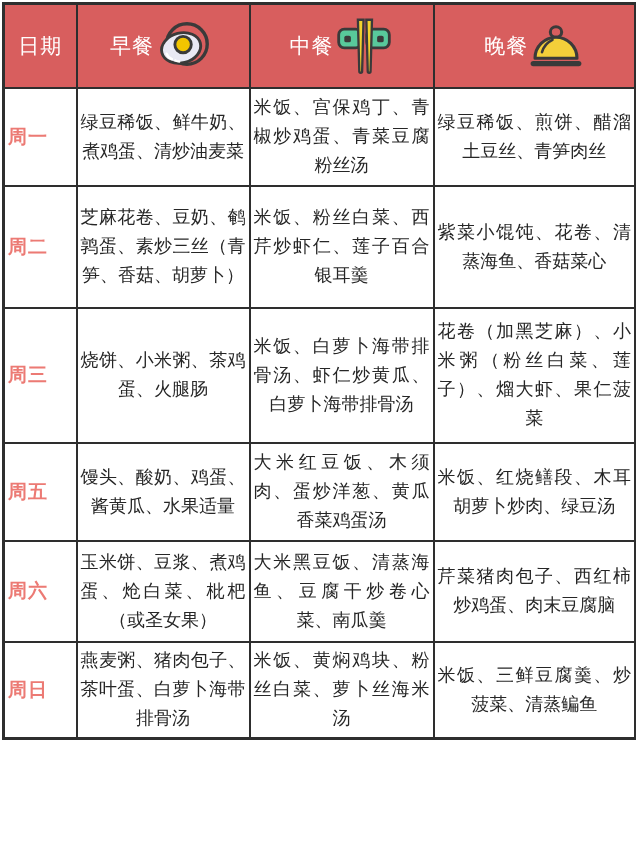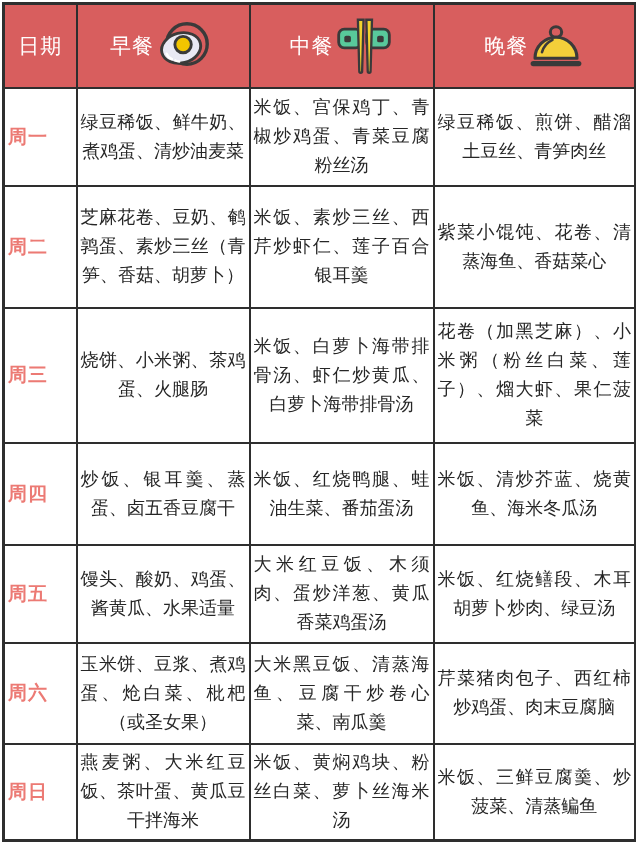--- a/index.html
+++ b/index.html
@@ -132,47 +132,41 @@
 
     <tr style="height:98px">
       <td class="day">周一</td>
       <td class="meal-cell">绿豆稀饭、鲜牛奶、煮鸡蛋、清炒油麦菜</td>
       <td class="meal-cell">米饭、宫保鸡丁、青椒炒鸡蛋、青菜豆腐粉丝汤</td>
       <td class="meal-cell">绿豆稀饭、煎饼、醋溜土豆丝、青笋肉丝</td>
     </tr>
     <tr style="height:122px">
       <td class="day">周二</td>
       <td class="meal-cell">芝麻花卷、豆奶、鹌鹑蛋、素炒三丝（青笋、香菇、胡萝卜）</td>
-      <td class="meal-cell">米饭、素炒三丝、西芹炒虾仁、莲子百合银耳羹</td>
+      <td class="meal-cell">米饭、粉丝白菜、西芹炒虾仁、莲子百合银耳羹</td>
       <td class="meal-cell">紫菜小馄饨、花卷、清蒸海鱼、香菇菜心</td>
     </tr>
     <tr style="height:135px">
       <td class="day">周三</td>
       <td class="meal-cell">烧饼、小米粥、茶鸡蛋、火腿肠</td>
       <td class="meal-cell">米饭、白萝卜海带排骨汤、虾仁炒黄瓜、白萝卜海带排骨汤</td>
       <td class="meal-cell">花卷（加黑芝麻）、小米粥（粉丝白菜、莲子）、熘大虾、果仁菠菜</td>
-    </tr>
-    <tr style="height:102px">
-      <td class="day">周四</td>
-      <td class="meal-cell">炒饭、银耳羹、蒸蛋、卤五香豆腐干</td>
-      <td class="meal-cell">米饭、红烧鸭腿、蛙油生菜、番茄蛋汤</td>
-      <td class="meal-cell">米饭、清炒芥蓝、烧黄鱼、海米冬瓜汤</td>
     </tr>
     <tr style="height:98px">
       <td class="day">周五</td>
       <td class="meal-cell">馒头、酸奶、鸡蛋、酱黄瓜、水果适量</td>
       <td class="meal-cell">大米红豆饭、木须肉、蛋炒洋葱、黄瓜香菜鸡蛋汤</td>
       <td class="meal-cell">米饭、红烧鳝段、木耳胡萝卜炒肉、绿豆汤</td>
     </tr>
     <tr style="height:101px">
       <td class="day">周六</td>
       <td class="meal-cell">玉米饼、豆浆、煮鸡蛋、炝白菜、枇杷（或圣女果）</td>
       <td class="meal-cell">大米黑豆饭、清蒸海鱼、豆腐干炒卷心菜、南瓜羹</td>
       <td class="meal-cell">芹菜猪肉包子、西红柿炒鸡蛋、肉末豆腐脑</td>
     </tr>
     <tr style="height:97px">
       <td class="day">周日</td>
-      <td class="meal-cell">燕麦粥、大米红豆饭、茶叶蛋、黄瓜豆干拌海米</td>
+      <td class="meal-cell">燕麦粥、猪肉包子、茶叶蛋、白萝卜海带排骨汤</td>
       <td class="meal-cell">米饭、黄焖鸡块、粉丝白菜、萝卜丝海米汤</td>
       <td class="meal-cell">米饭、三鲜豆腐羹、炒菠菜、清蒸鳊鱼</td>
     </tr>
   </tbody>
 </table>
 
 </body></html>

